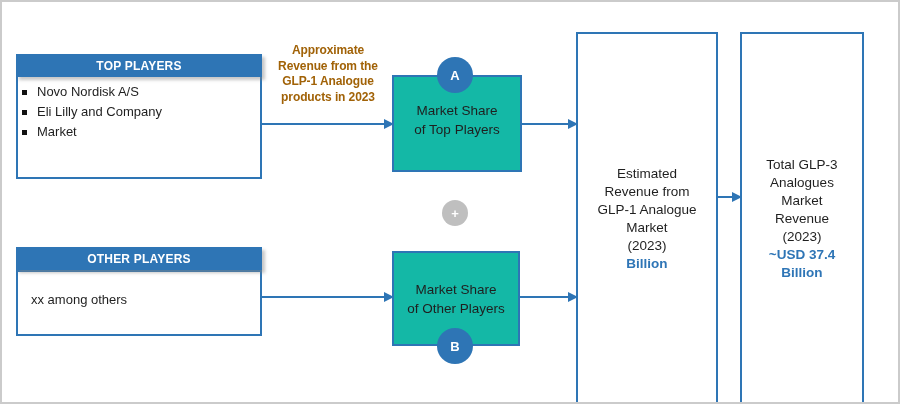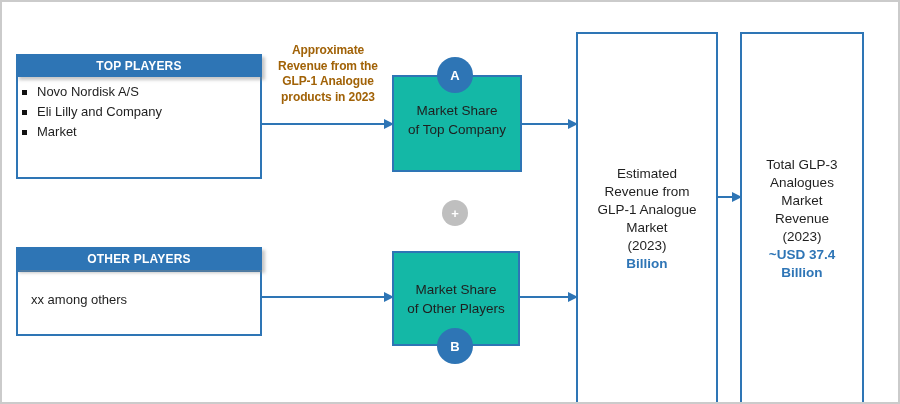--- a/index.html
+++ b/index.html
@@ -121,21 +121,21 @@
 
   <div class="arrow" id="arrow-1"></div>
   <div class="arrow" id="arrow-2"></div>
   <div class="arrow" id="arrow-3"></div>
   <div class="arrow" id="arrow-4"></div>
   <div class="arrow" id="arrow-5"></div>
 
   <div class="proc-box" id="ms-top">
     <div class="lbl">
       <span>Market Share</span>
-      <span>of Top Company</span>
+      <span>of Top Players</span>
     </div>
   </div>
   <div class="badge" id="badge-a">A</div>
 
   <div class="plus">+</div>
 
   <div class="proc-box" id="ms-other">
     <div class="lbl">
       <span>Market Share</span>
       <span>of Other Players</span>

